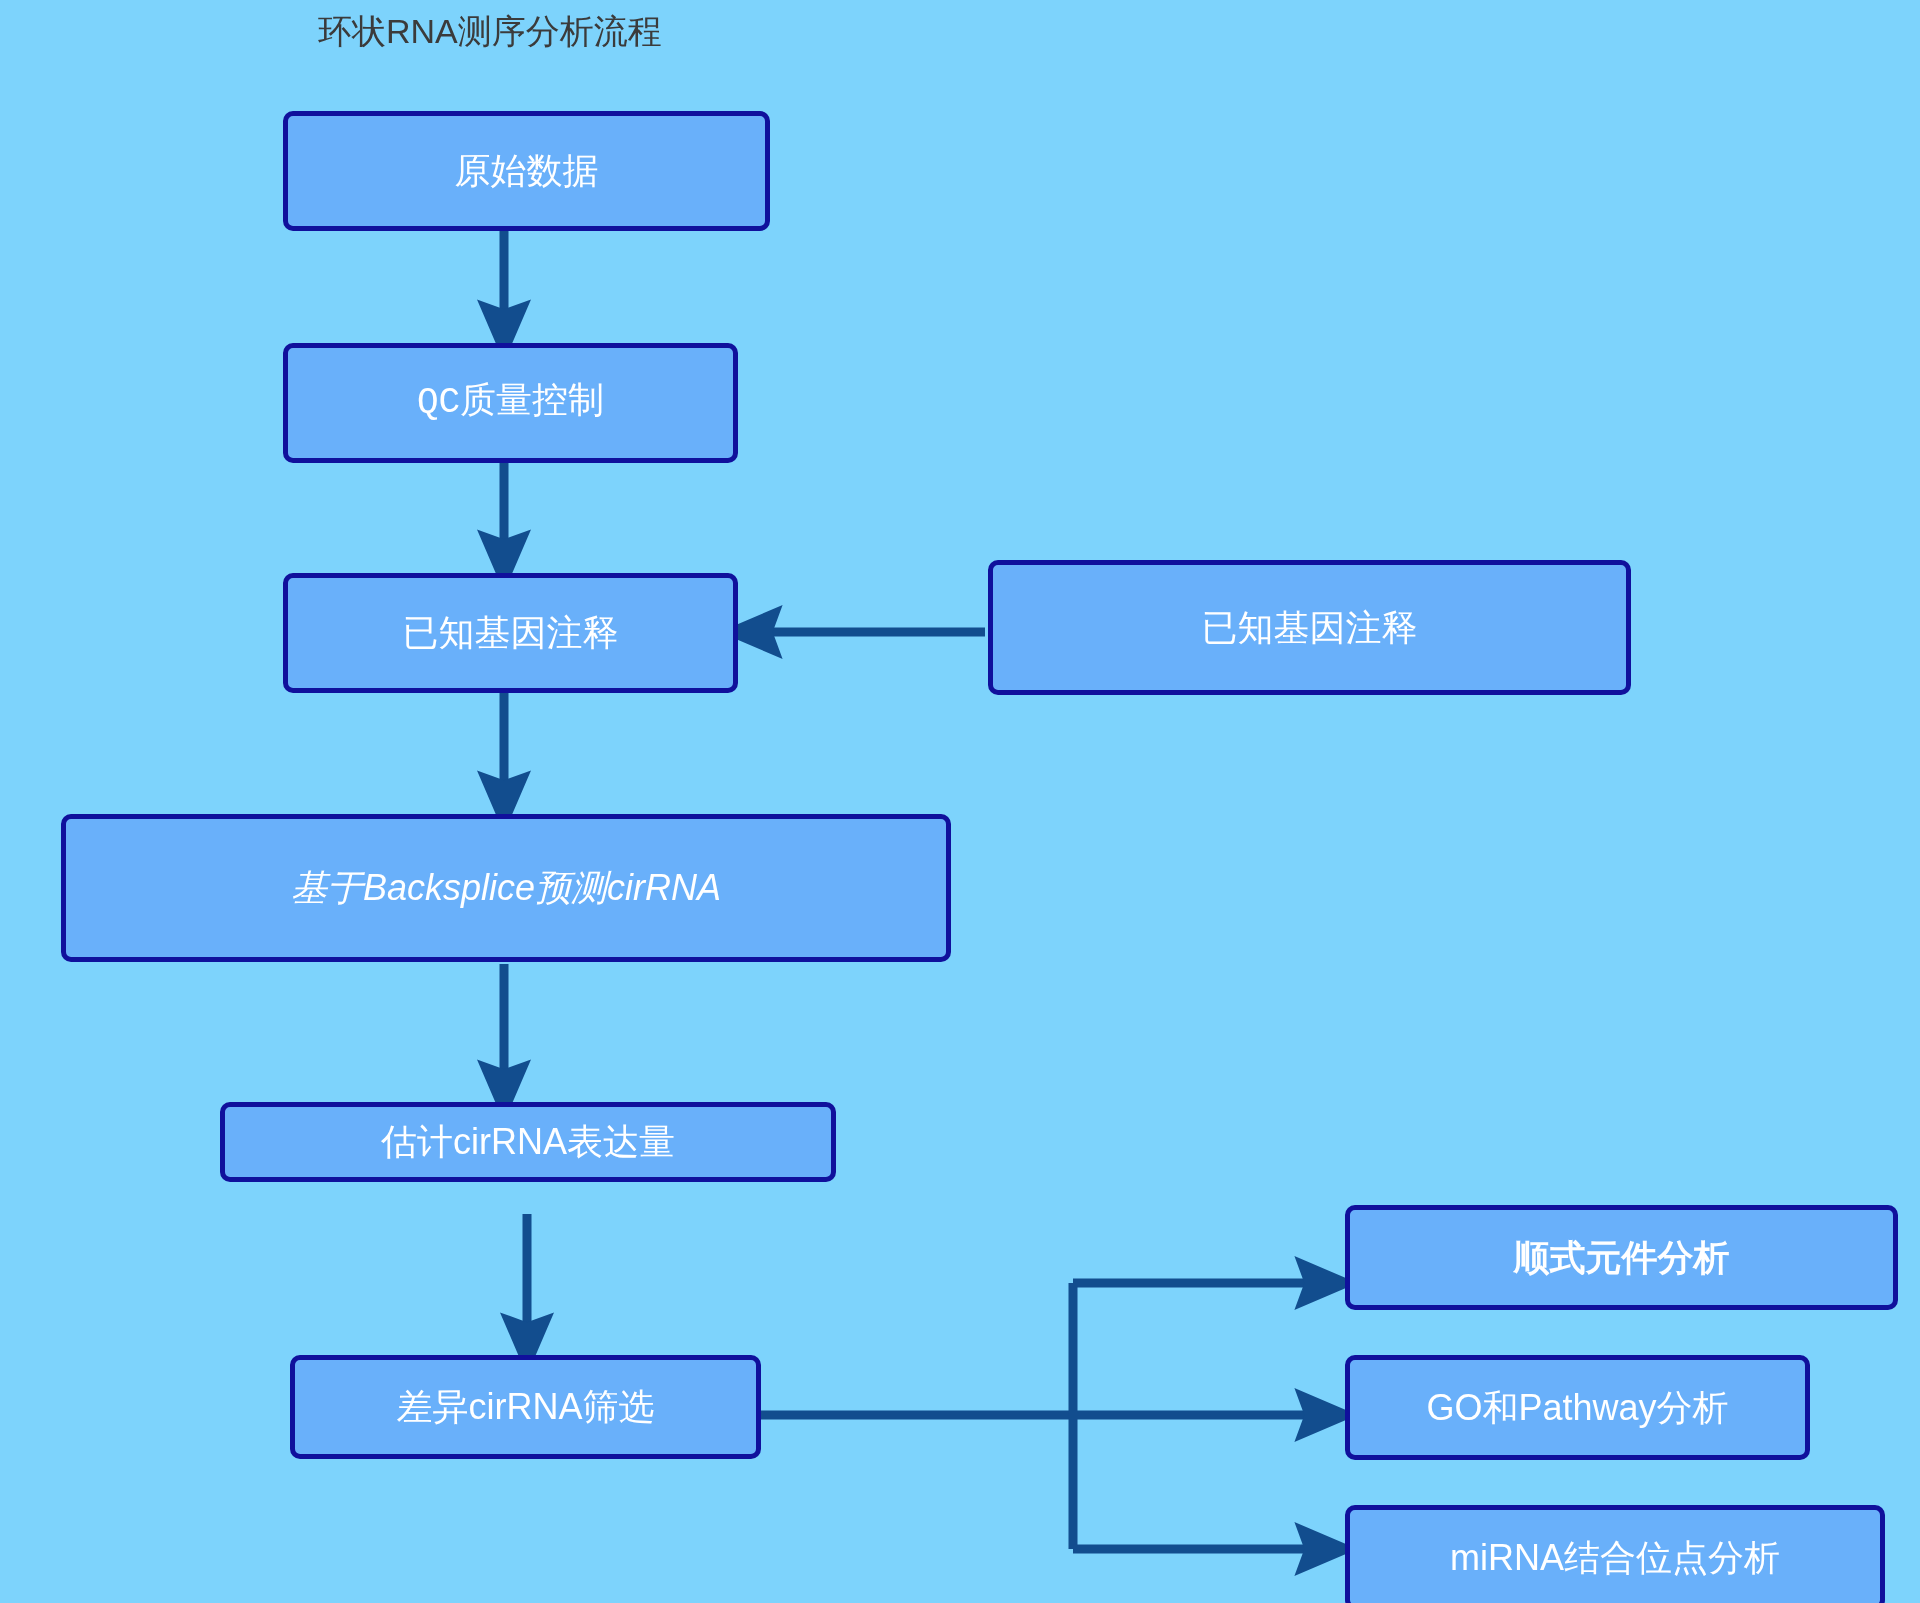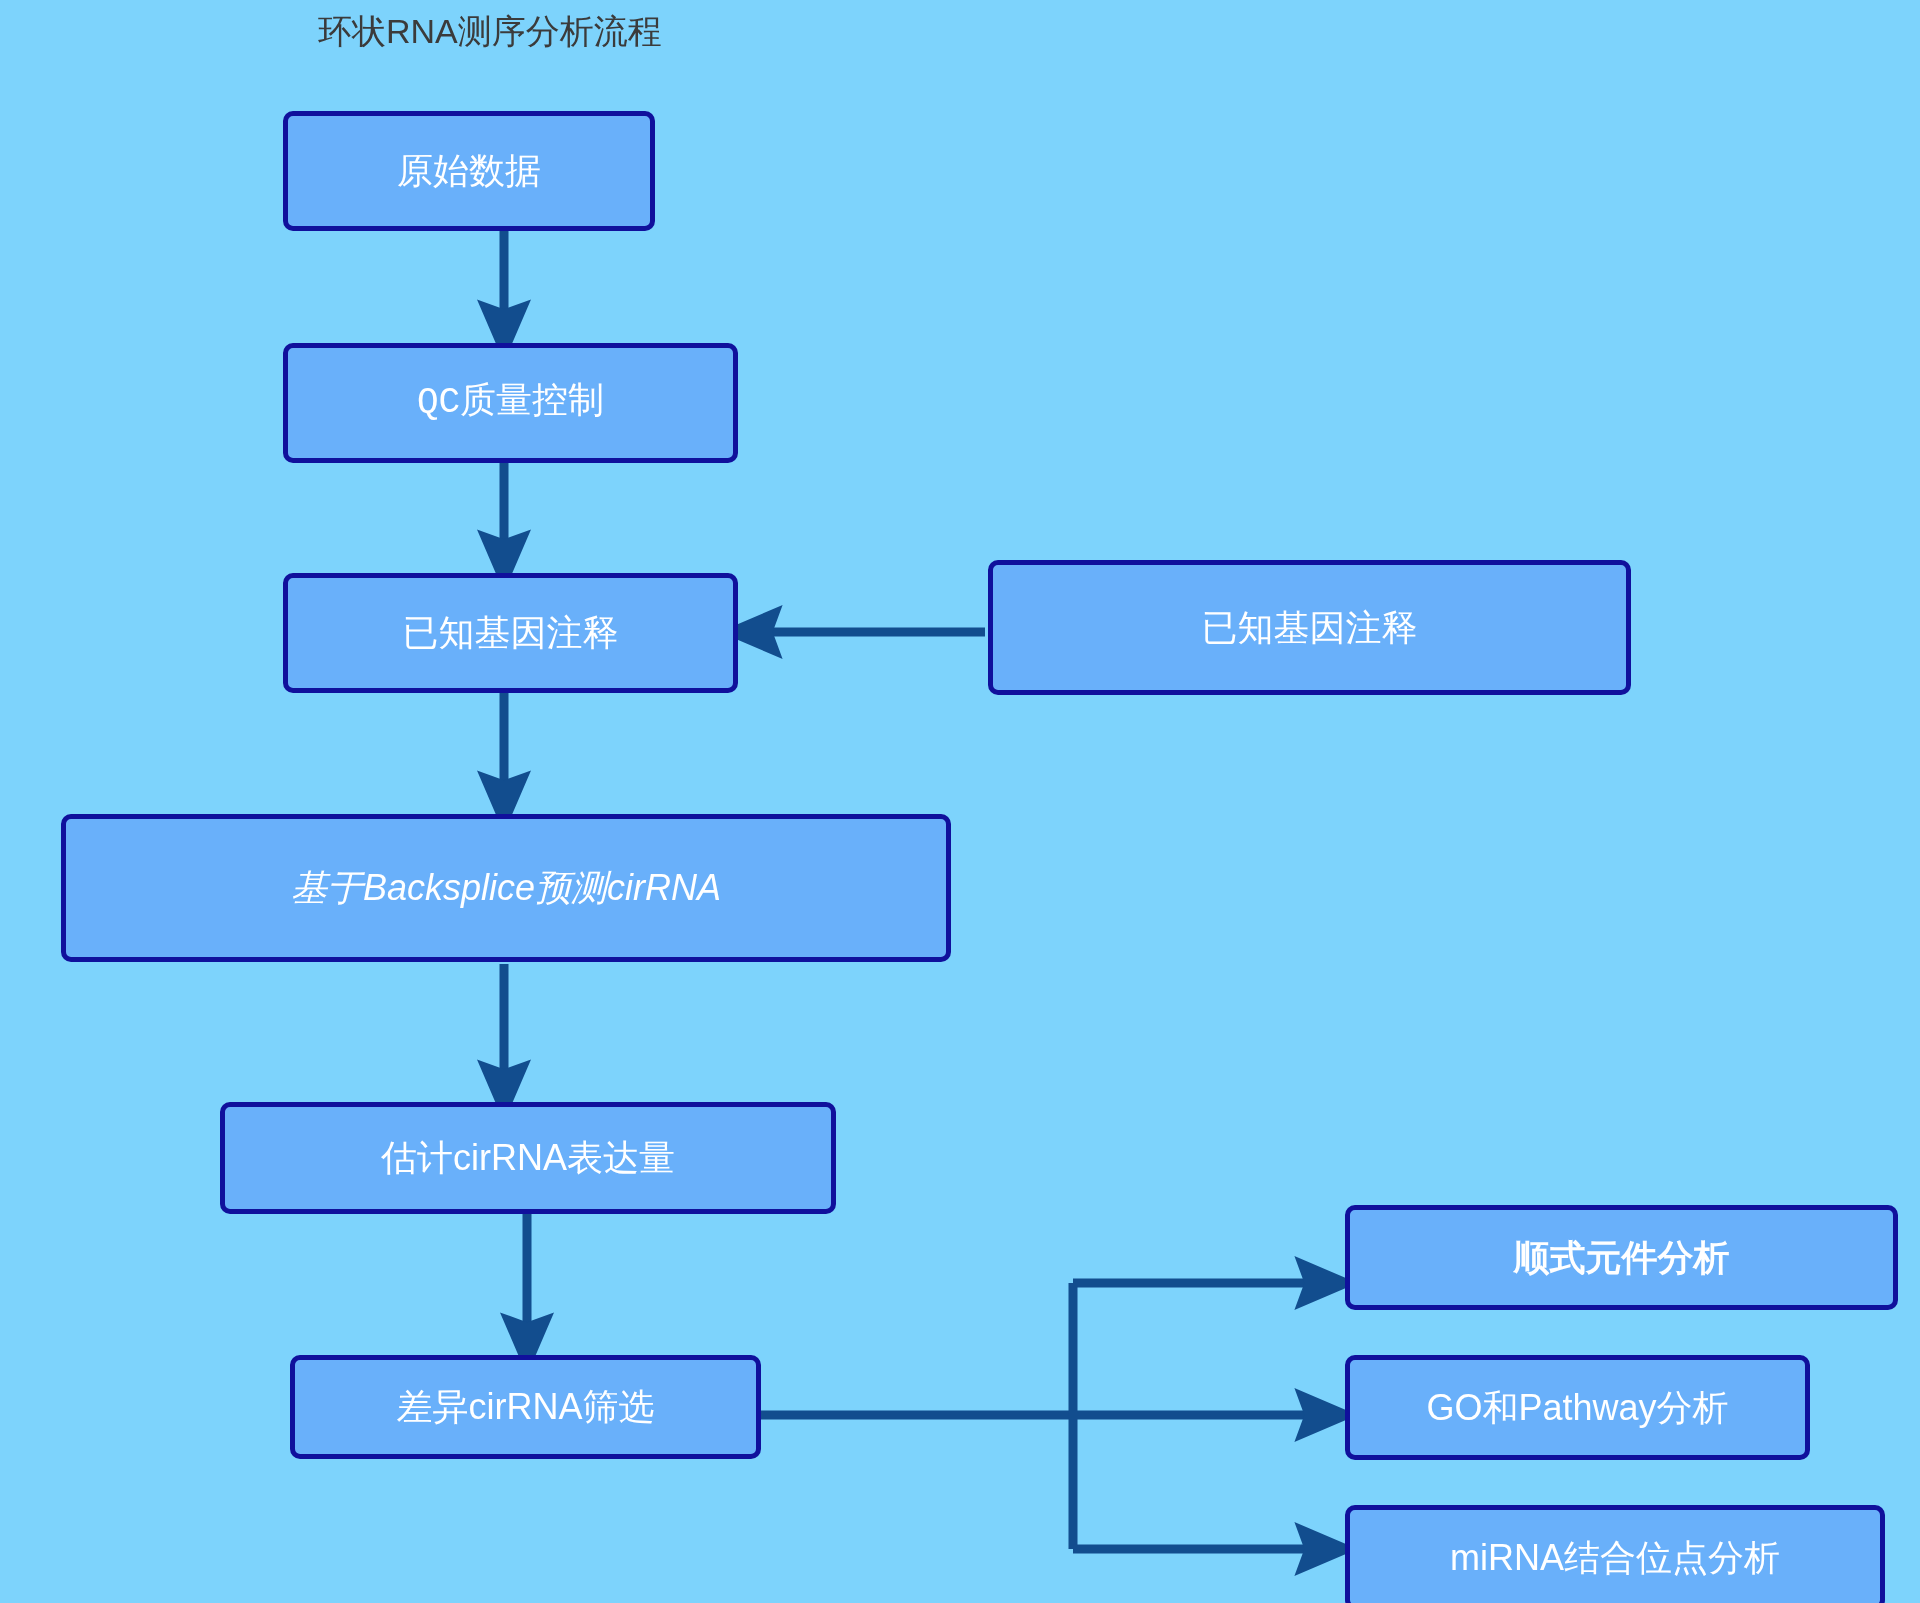--- a/index.html
+++ b/index.html
@@ -89,41 +89,41 @@
 
     <polyline points="1073,1283 1325,1283" fill="none" stroke="#124d8e" stroke-width="9" marker-end="url(#ah-right)"></polyline>
 
     <line x1="1073" y1="1415" x2="1325" y2="1415" stroke="#124d8e" stroke-width="9" marker-end="url(#ah-right)"></line>
 
     <polyline points="1073,1549 1325,1549" fill="none" stroke="#124d8e" stroke-width="9" marker-end="url(#ah-right)"></polyline>
   </svg>
 
   <div class="diagram-title">环状RNA测序分析流程</div>
 
-  <div class="node" style="left:283px; top:111px; width:372px; height:120px;">
+  <div class="node" style="left:283px; top:111px; width:487px; height:120px;">
     <span>原始数据</span>
   </div>
 
   <div class="node" style="left:283px; top:343px; width:455px; height:120px;font-family:Liberation Mono, monospace;">
     <span>QC质量控制</span>
   </div>
 
   <div class="node" style="left:283px; top:573px; width:455px; height:120px;">
     <span>已知基因注释</span>
   </div>
 
   <div class="node" style="left:988px; top:560px; width:643px; height:135px;">
     <span>已知基因注释</span>
   </div>
 
   <div class="node" style="left:61px; top:814px; width:890px; height:148px;font-style:italic;">
     <span>基于Backsplice预测cirRNA</span>
   </div>
 
-  <div class="node" style="left:220px; top:1102px; width:616px; height:112px;">
+  <div class="node" style="left:220px; top:1102px; width:616px; height:80px;">
     <span>估计cirRNA表达量</span>
   </div>
 
   <div class="node" style="left:290px; top:1355px; width:471px; height:104px;">
     <span>差异cirRNA筛选</span>
   </div>
 
   <div class="node" style="left:1345px; top:1205px; width:553px; height:105px;font-weight:bold;">
     <span>顺式元件分析</span>
   </div>

